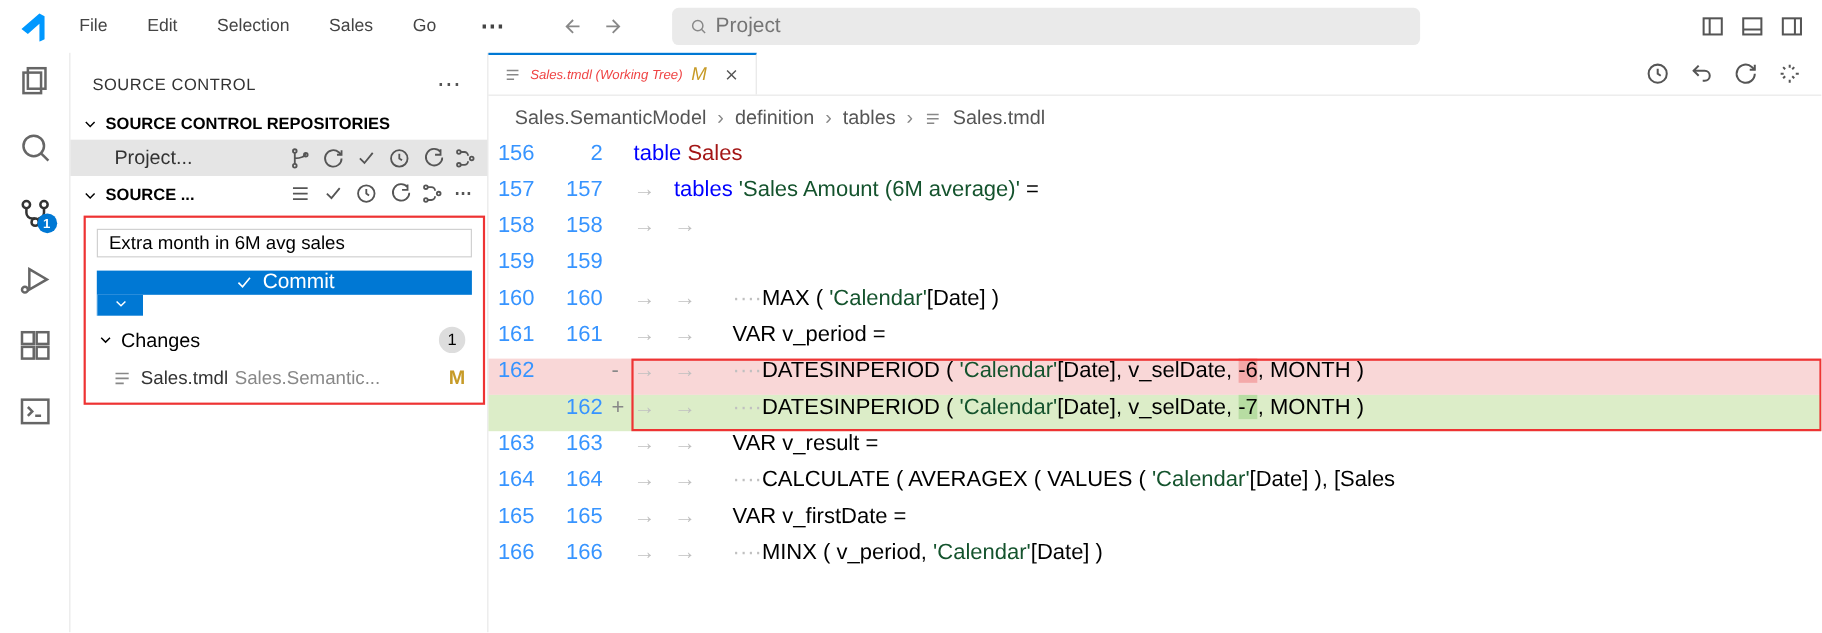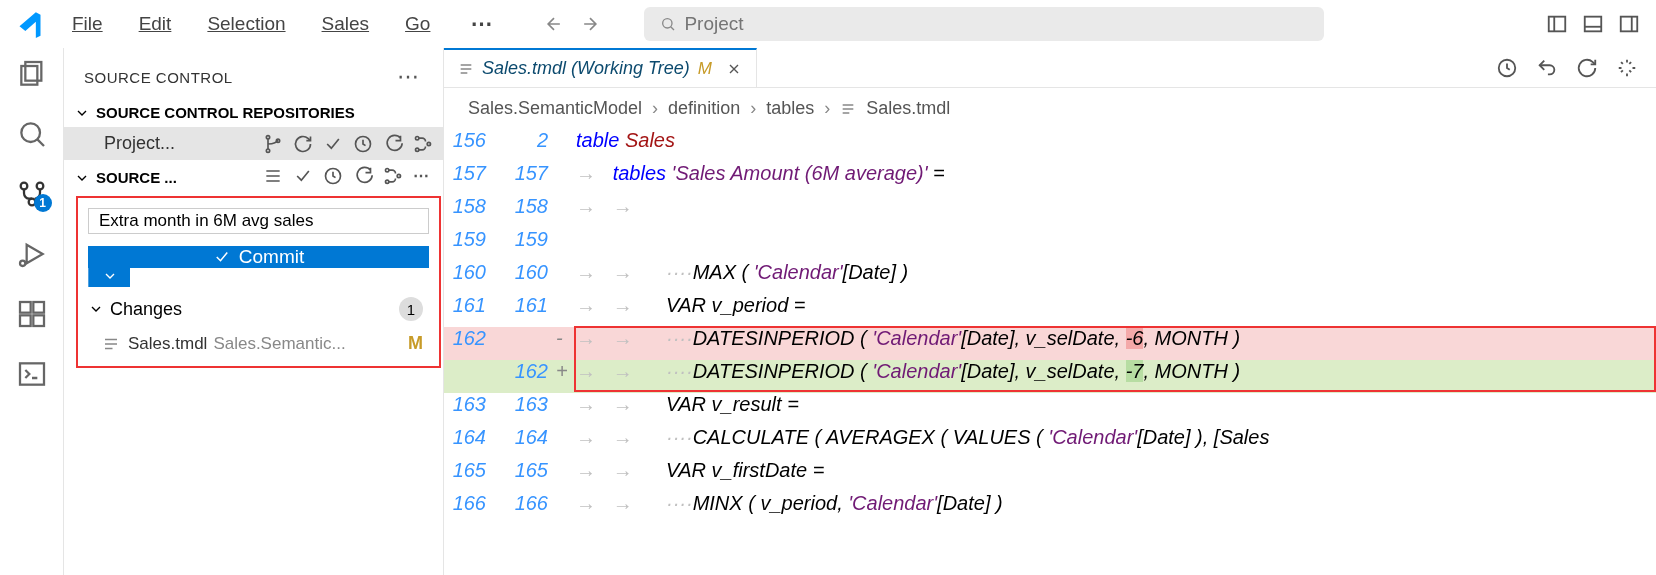--- a/index.html
+++ b/index.html
@@ -1,20 +1,20 @@
 <!DOCTYPE html>
 <html><head>
 <meta charset="utf-8">
 <style>
 * { box-sizing: border-box; margin: 0; padding: 0; font-family: -apple-system, BlinkMacSystemFont, "Segoe UI", sans-serif; }
 body { background: #fff; width: 1656px; height: 575px; overflow: hidden; position: relative; }
 
 .top-bar { height: 48px; display: flex; align-items: center; padding: 0 16px; gap: 20px; }
 .vscode-logo { width: 28px; height: 28px; color: #0098ff; }
-.menu-item { font-size: 19px; color: #444; cursor: pointer; padding: 4px 8px; text-decoration: underline; }
+.menu-item { font-size: 16px; color: #444; cursor: pointer; padding: 4px 8px; }
 .menu-more { font-size: 22px; font-weight: bold; color: #444; cursor: pointer; padding: 0 12px; }
 .nav-arrows { display: flex; gap: 16px; margin-left: 20px; }
 .nav-arrow { width: 20px; height: 20px; color: #888; cursor: pointer; }
 .search-box { flex: 1; max-width: 680px; height: 34px; background: #eaeaea; border-radius: 6px; display: flex; align-items: center; padding: 0 16px; margin-left: 24px; }
 .search-box input { flex: 1; border: none; background: transparent; font-size: 19px; color: #555; outline: none; margin-left: 8px; }
 .layout-icons { display: flex; gap: 14px; margin-left: auto; }
 .layout-icon { width: 22px; height: 22px; color: #555; cursor: pointer; }
 
 .main { display: flex; height: calc(100% - 48px); }
 
@@ -54,40 +54,40 @@
 
 .file-row { display: flex; align-items: center; padding: 6px 6px 6px 14px; font-size: 17px; }
 .file-icon { width: 18px; height: 18px; margin-right: 8px; color: #888; }
 .file-row .fname { color: #333; }
 .file-row .fpath { color: #888; margin-left: 6px; }
 .file-row .status-m { margin-left: auto; color: #c79b28; font-weight: bold; font-size: 18px; }
 
 .editor { flex: 1; display: flex; flex-direction: column; }
 .tab-bar { border-bottom: 1px solid #e5e5e5; display: flex; align-items: center; }
 .tab { display: flex; align-items: center; padding: 8px 14px; border-top: 2px solid #0078d4; gap: 8px; border-right: 1px solid #e5e5e5; }
-.tab-text { font-style: italic; color: #0c4a6e; font-size: 18px; }
+.tab-text { font-style: italic; color: #ef4444; font-size: 12px; }
 .tab-m { color: #c79b28; font-size: 17px; font-style: italic; }
 .tab-close { width: 16px; height: 16px; color: #555; cursor: pointer; margin-left: 6px; }
 .editor-actions { margin-left: auto; display: flex; gap: 18px; padding-right: 18px; }
 .ed-icon { width: 22px; height: 22px; color: #555; cursor: pointer; }
 
 .breadcrumb { display: flex; align-items: center; padding: 10px 24px; gap: 10px; font-size: 18px; color: #555; }
 .bc-sep { color: #888; }
 
 .code { font-family: Consolas, monospace; font-size: 20px; }
-.code-line { display: flex; align-items: stretch; height: 33px; white-space: pre; font-style: italic; }
+.code-line { display: flex; align-items: stretch; height: 33px; white-space: pre; }
 .gutter-a { width: 52px; text-align: right; padding-right: 10px; color: #3794ff; }
 .gutter-b { width: 60px; text-align: right; padding-right: 8px; color: #3794ff; }
 .gutter-mark { width: 20px; color: #888; }
 .line-content { flex: 1; }
 .ws { color: #c0c0c0; }
 .kw-table { color: #0000ff; }
 .kw-name { color: #a31515; }
 .kw-meas { color: #0000ff; }
-.str { color: #701a75; }
+.str { color: #14532d; }
 .ln-del { background: #f9d7d7; }
 .ln-add { background: #dcedc8; }
 .num-del { background: #f4a9a9; }
 .num-add { background: #b7dda2; }
 .diff-frame { position: absolute; border: 2px solid #e33; pointer-events: none; }
 </style>
 </head>
 <body>
 
 <div class="top-bar">

